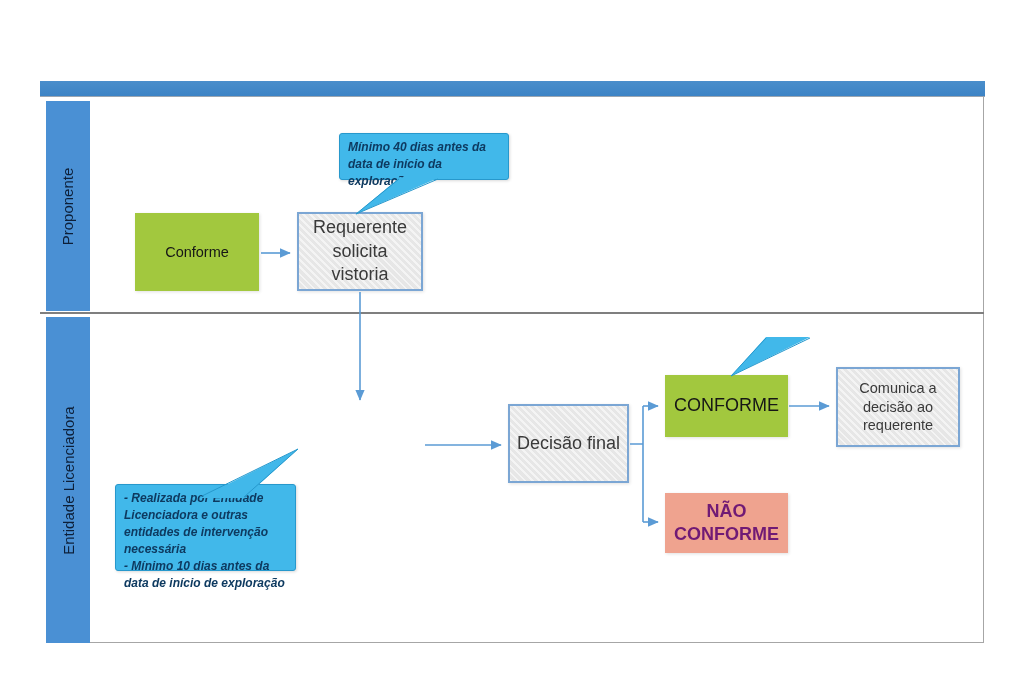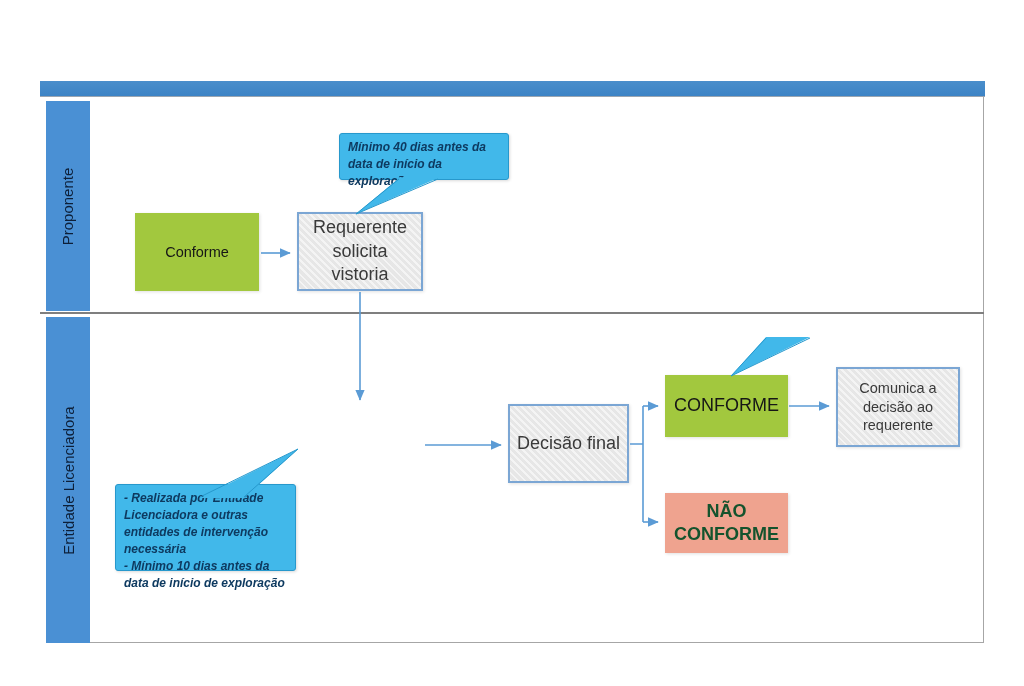--- a/index.html
+++ b/index.html
@@ -63,21 +63,21 @@
     line-height: 1.3;
     box-shadow: 1px 1px 3px rgba(0,0,0,0.12);
     padding: 2px 6px;
   }
   .node-gray {
     background: #ebebeb;
     background-image: repeating-linear-gradient(45deg, rgba(255,255,255,0.45) 0 2px, rgba(0,0,0,0.02) 2px 5px);
     border: 2px solid #7ba6d4;
   }
   .node-green { background: #a2c83e; color: #161616; font-weight: normal; }
-  .node-salmon { background: #efa38f; color: #14532d; font-weight: bold; }
+  .node-salmon { background: #efa38f; color: #701a75; font-weight: bold; }
 
   #node-conforme-start { left: 135px; top: 213px; width: 124px; height: 78px; font-size: 14.5px; }
   #node-requerente     { left: 297px; top: 212px; width: 126px; height: 79px; }
   #node-vistoria       { left: 297px; top: 407px; width: 126px; height: 76px; }
   #node-decisao        { left: 508px; top: 404px; width: 121px; height: 79px; }
   #node-conforme       { left: 665px; top: 375px; width: 123px; height: 62px; }
   #node-nao-conforme   { left: 665px; top: 493px; width: 123px; height: 60px; }
   #node-comunica       { left: 836px; top: 367px; width: 124px; height: 80px; font-size: 14.5px; }
 
   

